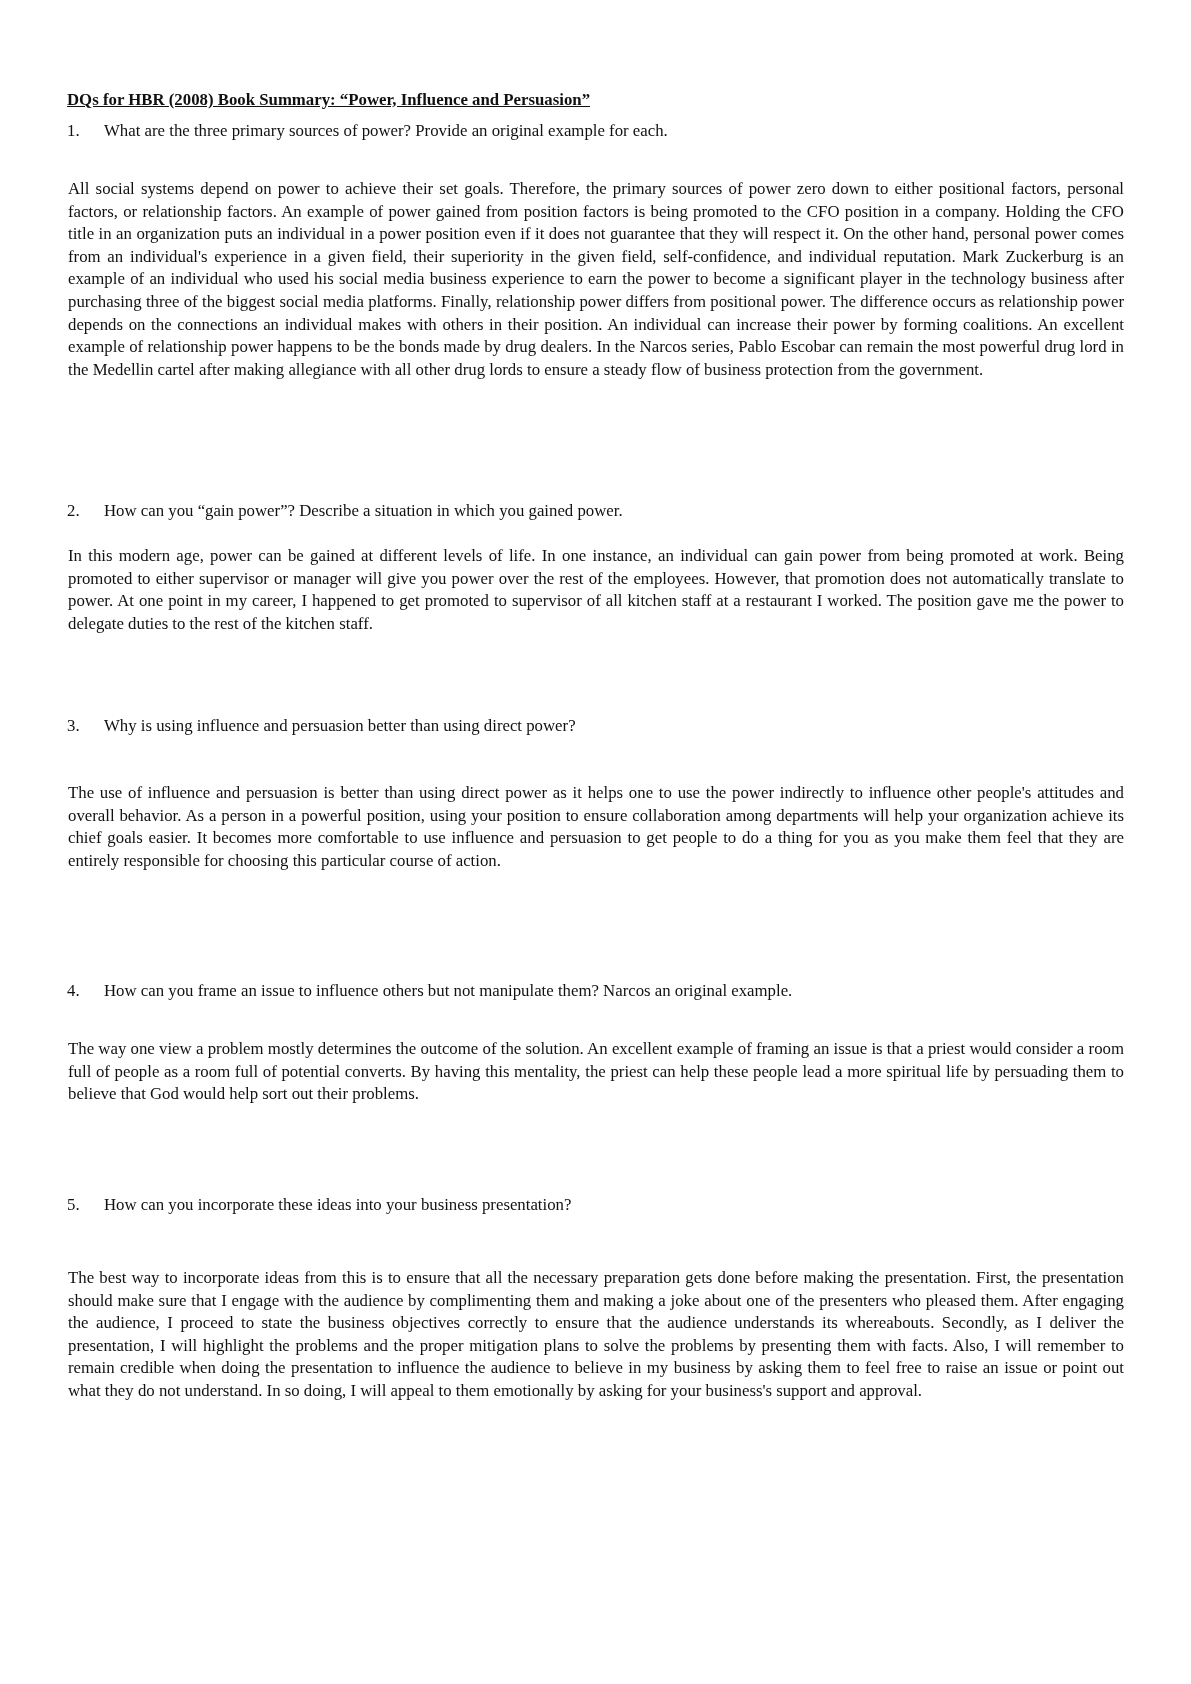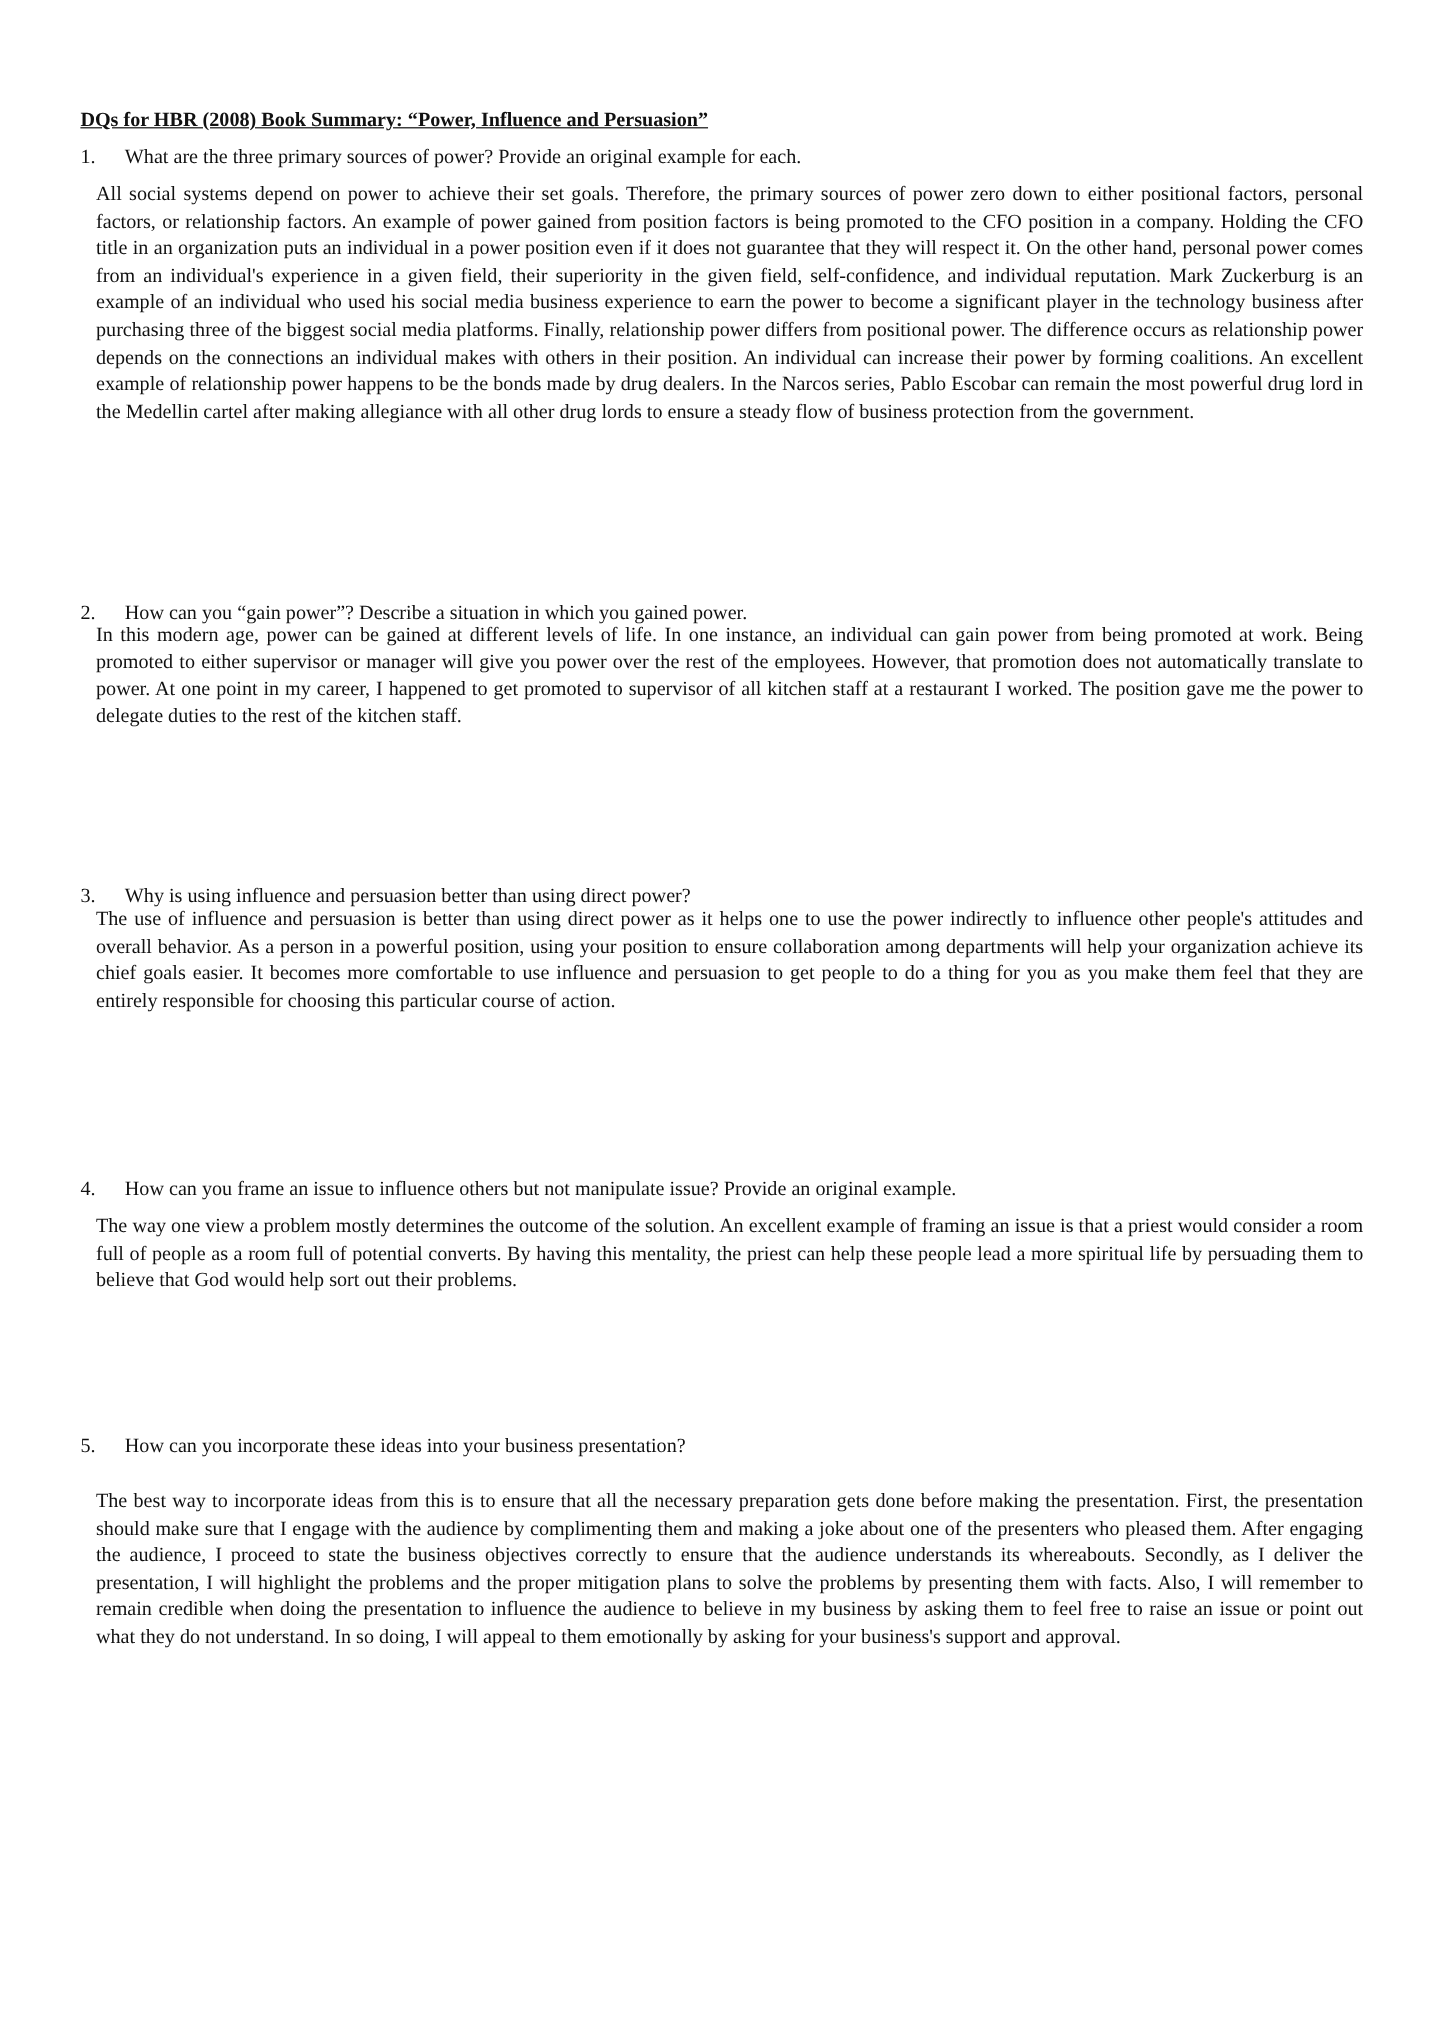--- a/index.html
+++ b/index.html
@@ -5,45 +5,45 @@
   html, body { margin: 0; padding: 0; background: #ffffff; }
   body { width: 1191px; height: 1684px; position: relative; overflow: hidden; }
   .page {
     position: absolute; left: 67px; top: 0; width: 1056px;
     font-family: "Liberation Serif", "DejaVu Serif", serif;
     font-size: 16.8px; color: #111111; line-height: 22.6px;
   }
   .title { position: absolute; top: 89px; left: 0; font-weight: bold; white-space: nowrap; text-decoration: underline; }
   .q { position: absolute; left: 0; white-space: nowrap; }
   .q .num { display: inline-block; width: 37px; }
-  .a { position: absolute; left: 13px; width: 1056px; text-align: justify; text-align-last: left; }
+  .a { position: absolute; left: 1px; width: 1056px; text-align: justify; text-align-last: left; margin-top: 27px; }
 </style>
 </head>
 <body>
 
 <div class="page">
   <div class="title">DQs for HBR (2008) Book Summary: “Power, Influence and Persuasion”</div>
 
   <div class="q" style="top:120px">
     <span class="num">1.</span><span>What are the three primary sources of power? Provide an original example for each.</span>
   </div>
   <div class="a" style="top:151px">All social systems depend on power to achieve their set goals. Therefore, the primary sources of power zero down to either positional factors, personal factors, or relationship factors. An example of power gained from position factors is being promoted to the CFO position in a company. Holding the CFO title in an organization puts an individual in a power position even if it does not guarantee that they will respect it. On the other hand, personal power comes from an individual's experience in a given field, their superiority in the given field, self-confidence, and individual reputation. Mark Zuckerburg is an example of an individual who used his social media business experience to earn the power to become a significant player in the technology business after purchasing three of the biggest social media platforms. Finally, relationship power differs from positional power. The difference occurs as relationship power depends on the connections an individual makes with others in their position. An individual can increase their power by forming coalitions. An excellent example of relationship power happens to be the bonds made by drug dealers. In the Narcos series, Pablo Escobar can remain the most powerful drug lord in the Medellin cartel after making allegiance with all other drug lords to ensure a steady flow of business protection from the government.</div>
 
   <div class="q" style="top:500px">
     <span class="num">2.</span><span>How can you “gain power”? Describe a situation in which you gained power.</span>
   </div>
   <div class="a" style="top:518px">In this modern age, power can be gained at different levels of life. In one instance, an individual can gain power from being promoted at work. Being promoted to either supervisor or manager will give you power over the rest of the employees. However, that promotion does not automatically translate to power. At one point in my career, I happened to get promoted to supervisor of all kitchen staff at a restaurant I worked. The position gave me the power to delegate duties to the rest of the kitchen staff.</div>
 
-  <div class="q" style="top:736px">
+  <div class="q" style="top:715px">
     <span class="num">3.</span><span>Why is using influence and persuasion better than using direct power?</span>
   </div>
   <div class="a" style="top:755px">The use of influence and persuasion is better than using direct power as it helps one to use the power indirectly to influence other people's attitudes and overall behavior. As a person in a powerful position, using your position to ensure collaboration among departments will help your organization achieve its chief goals easier. It becomes more comfortable to use influence and persuasion to get people to do a thing for you as you make them feel that they are entirely responsible for choosing this particular course of action.</div>
 
   <div class="q" style="top:980px">
-    <span class="num">4.</span><span>How can you frame an issue to influence others but not manipulate issue? Provide an original example.</span>
+    <span class="num">4.</span><span>How can you frame an issue to influence others but not manipulate them? Narcos an original example.</span>
   </div>
   <div class="a" style="top:1011px">The way one view a problem mostly determines the outcome of the solution. An excellent example of framing an issue is that a priest would consider a room full of people as a room full of potential converts. By having this mentality, the priest can help these people lead a more spiritual life by persuading them to believe that God would help sort out their problems.</div>
 
   <div class="q" style="top:1194px">
     <span class="num">5.</span><span>How can you incorporate these ideas into your business presentation?</span>
   </div>
   <div class="a" style="top:1240px">The best way to incorporate ideas from this is to ensure that all the necessary preparation gets done before making the presentation. First, the presentation should make sure that I engage with the audience by complimenting them and making a joke about one of the presenters who pleased them. After engaging the audience, I proceed to state the business objectives correctly to ensure that the audience understands its whereabouts. Secondly, as I deliver the presentation, I will highlight the problems and the proper mitigation plans to solve the problems by presenting them with facts. Also, I will remember to remain credible when doing the presentation to influence the audience to believe in my business by asking them to feel free to raise an issue or point out what they do not understand. In so doing, I will appeal to them emotionally by asking for your business's support and approval.</div>
 </div>
 
 </body></html>

